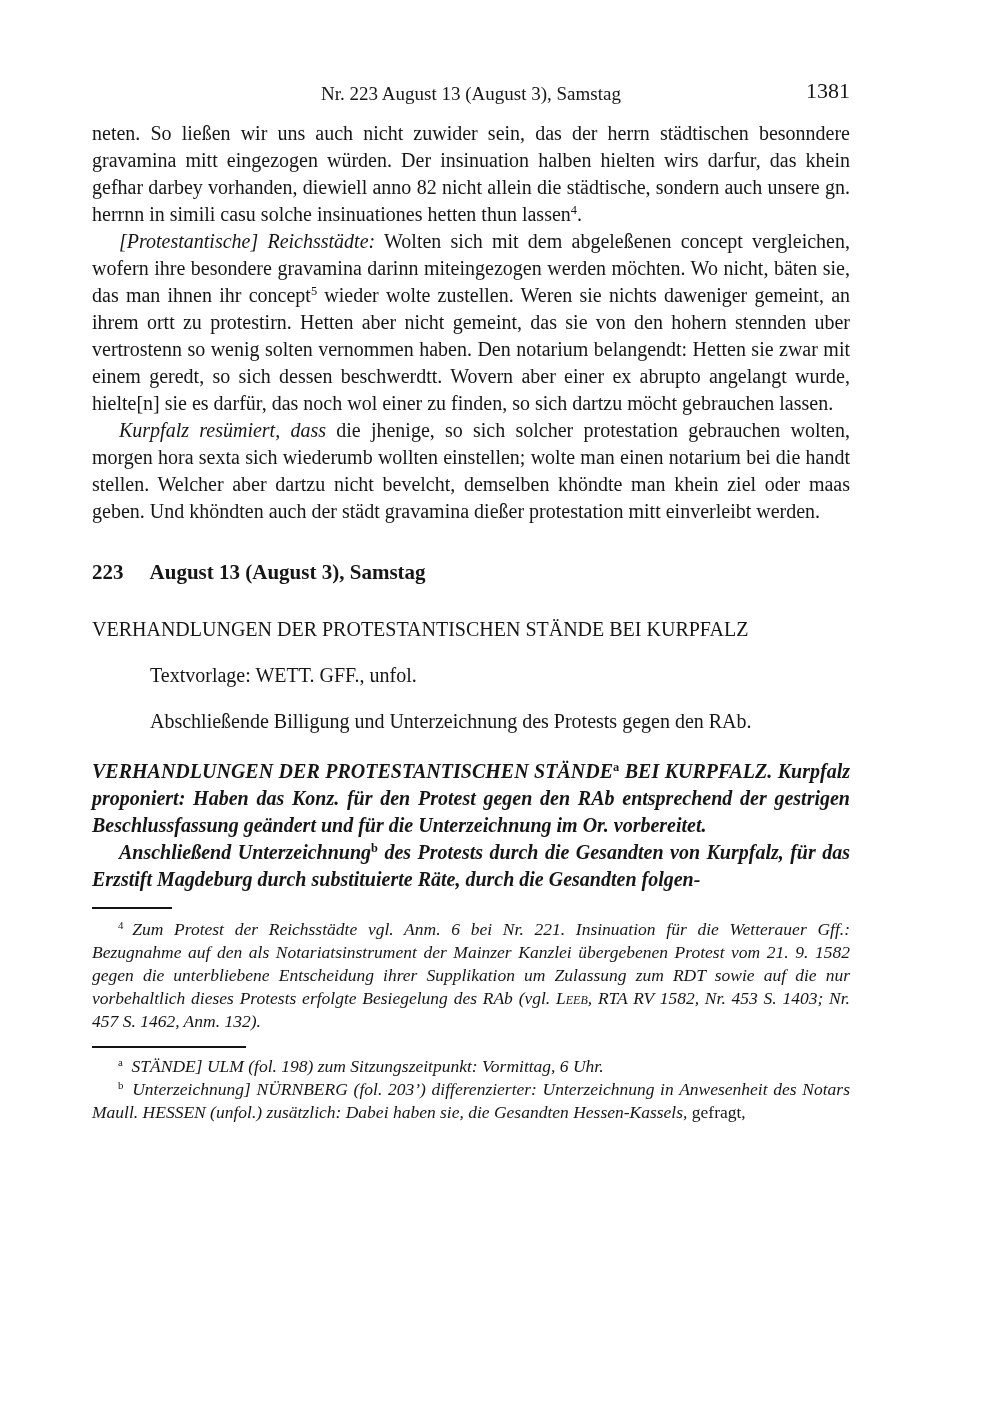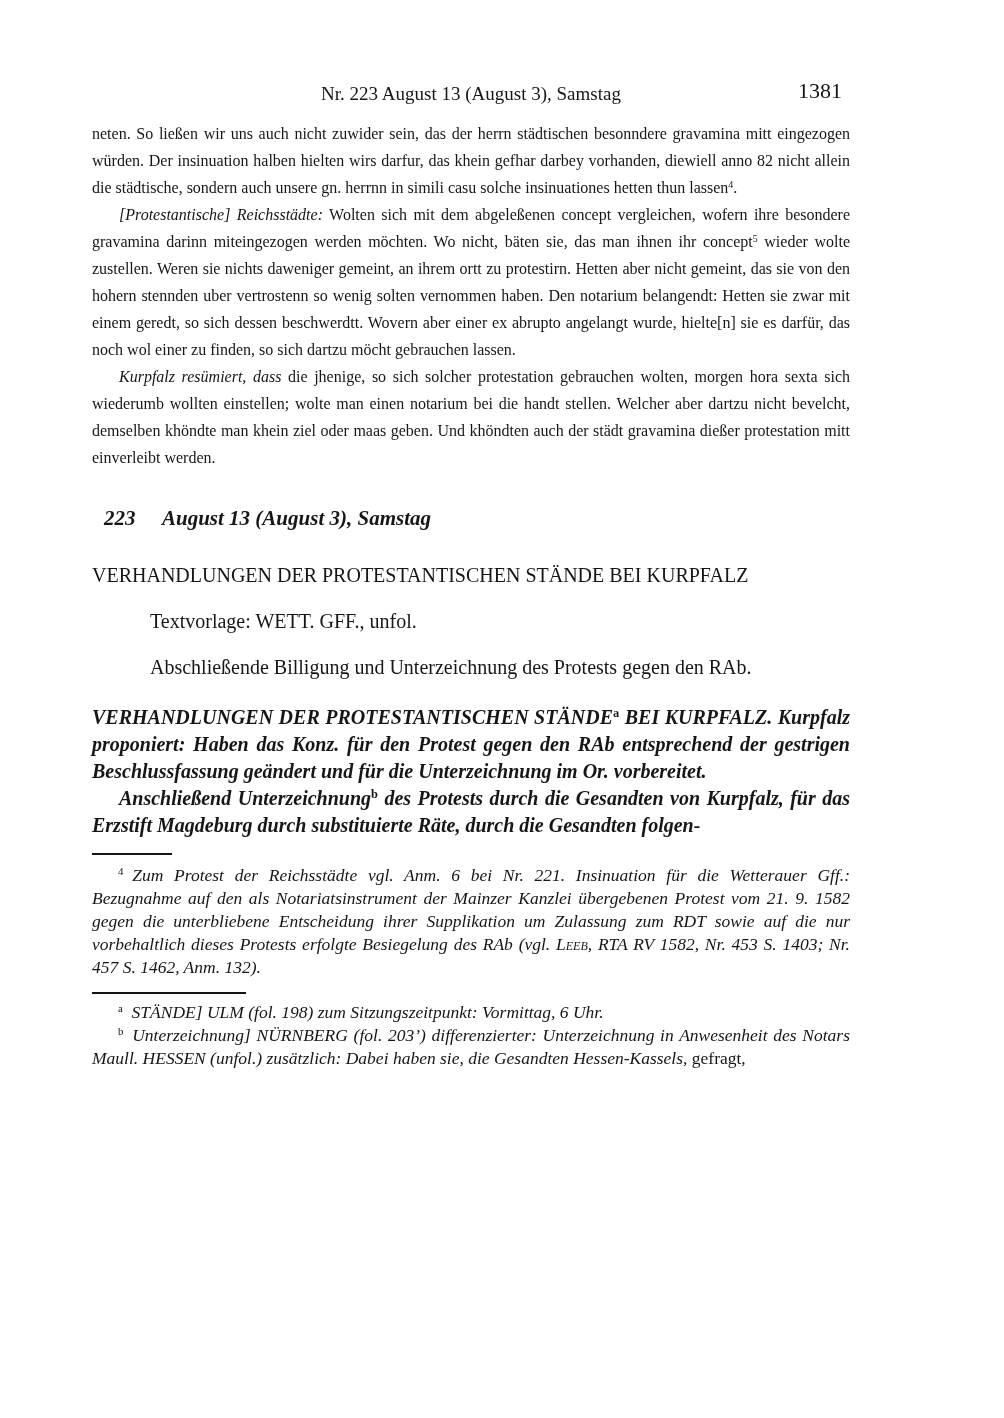--- a/index.html
+++ b/index.html
@@ -6,25 +6,25 @@
   .page{
     position:relative;
     width:1004px;height:1418px;
     background:#ffffff;color:#161616;
     font-family:"Liberation Serif","DejaVu Serif",serif;
     box-sizing:border-box;
     padding:82px 154px 0 92px;
     overflow:hidden;
   }
   .running-head{position:relative;text-align:center;font-size:19px;line-height:24px;margin-bottom:14px;}
-  .page-number{position:absolute;right:8px;top:-3px;font-size:22px;line-height:24px;}
-  .body-text{font-size:16px;line-height:27px;text-align:justify;}
+  .page-number{position:absolute;right:0;top:-3px;font-size:22px;line-height:24px;}
+  .body-text{font-size:20px;line-height:27px;text-align:justify;}
   p{margin:0;}
   .indent{text-indent:27px;}
-  .entry-heading{margin:34px 0 30px 12px;font-weight:bold;font-size:21px;line-height:27px;font-style:italic;}
+  .entry-heading{margin:34px 0 30px 0;font-weight:bold;font-size:21px;line-height:27px;}
   .entry-num{display:inline-block;margin-right:22px;}
   .headnote{font-size:20px;line-height:26px;}
   .headnote-title{margin-bottom:8px;}
   .headnote-sub{margin-left:58px;margin-bottom:7px;margin-top:20px;}
   .protocol{margin-top:24px;font-size:20px;line-height:27px;text-align:justify;font-weight:bold;}
   .rule{height:2px;background:#141414;}
   .rule-1{width:80px;margin:14px 0 9px 0;}
   .rule-2{width:154px;margin:13px 0 7px 0;}
   .footnotes{font-size:17.5px;line-height:23px;text-align:justify;}
   .fn{text-indent:26px;}

